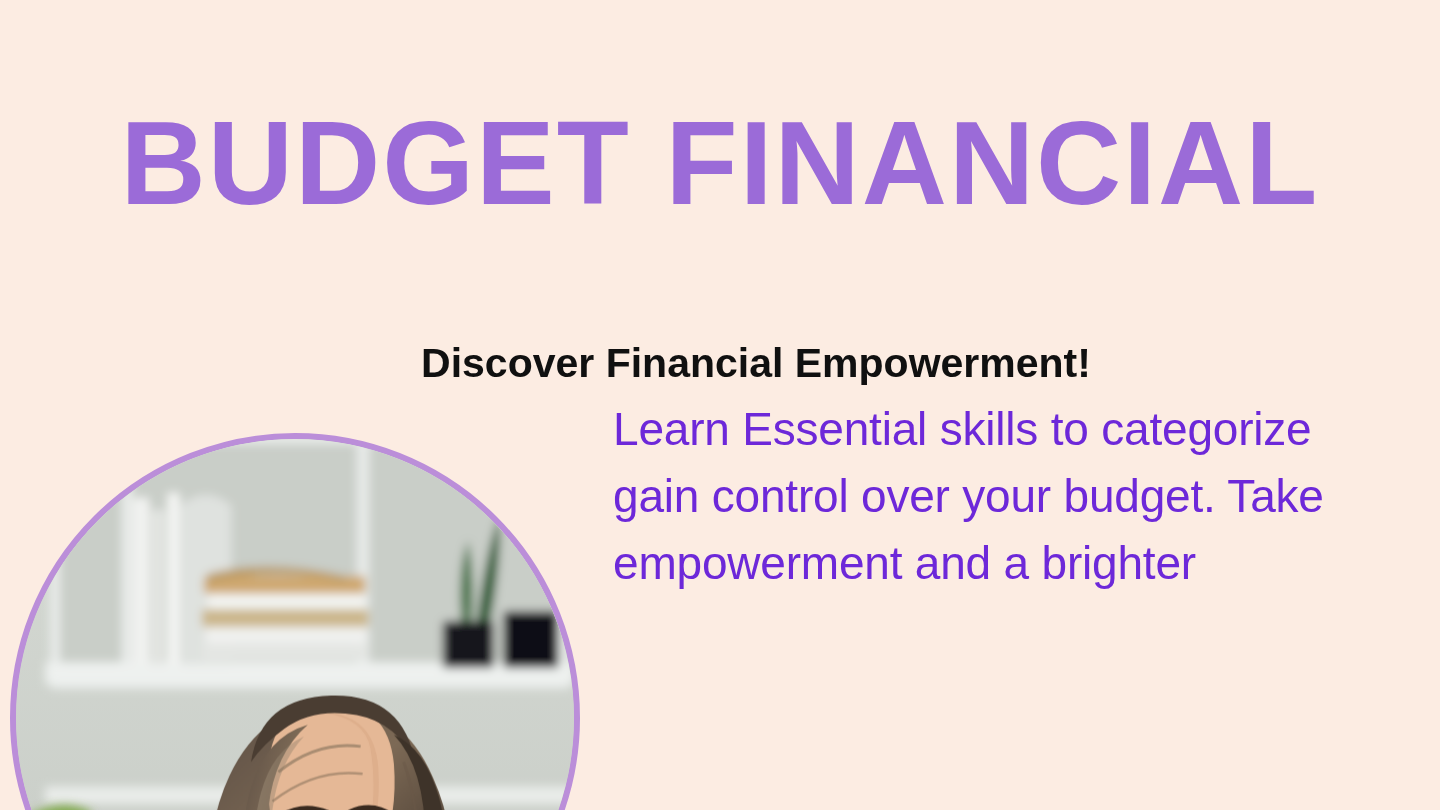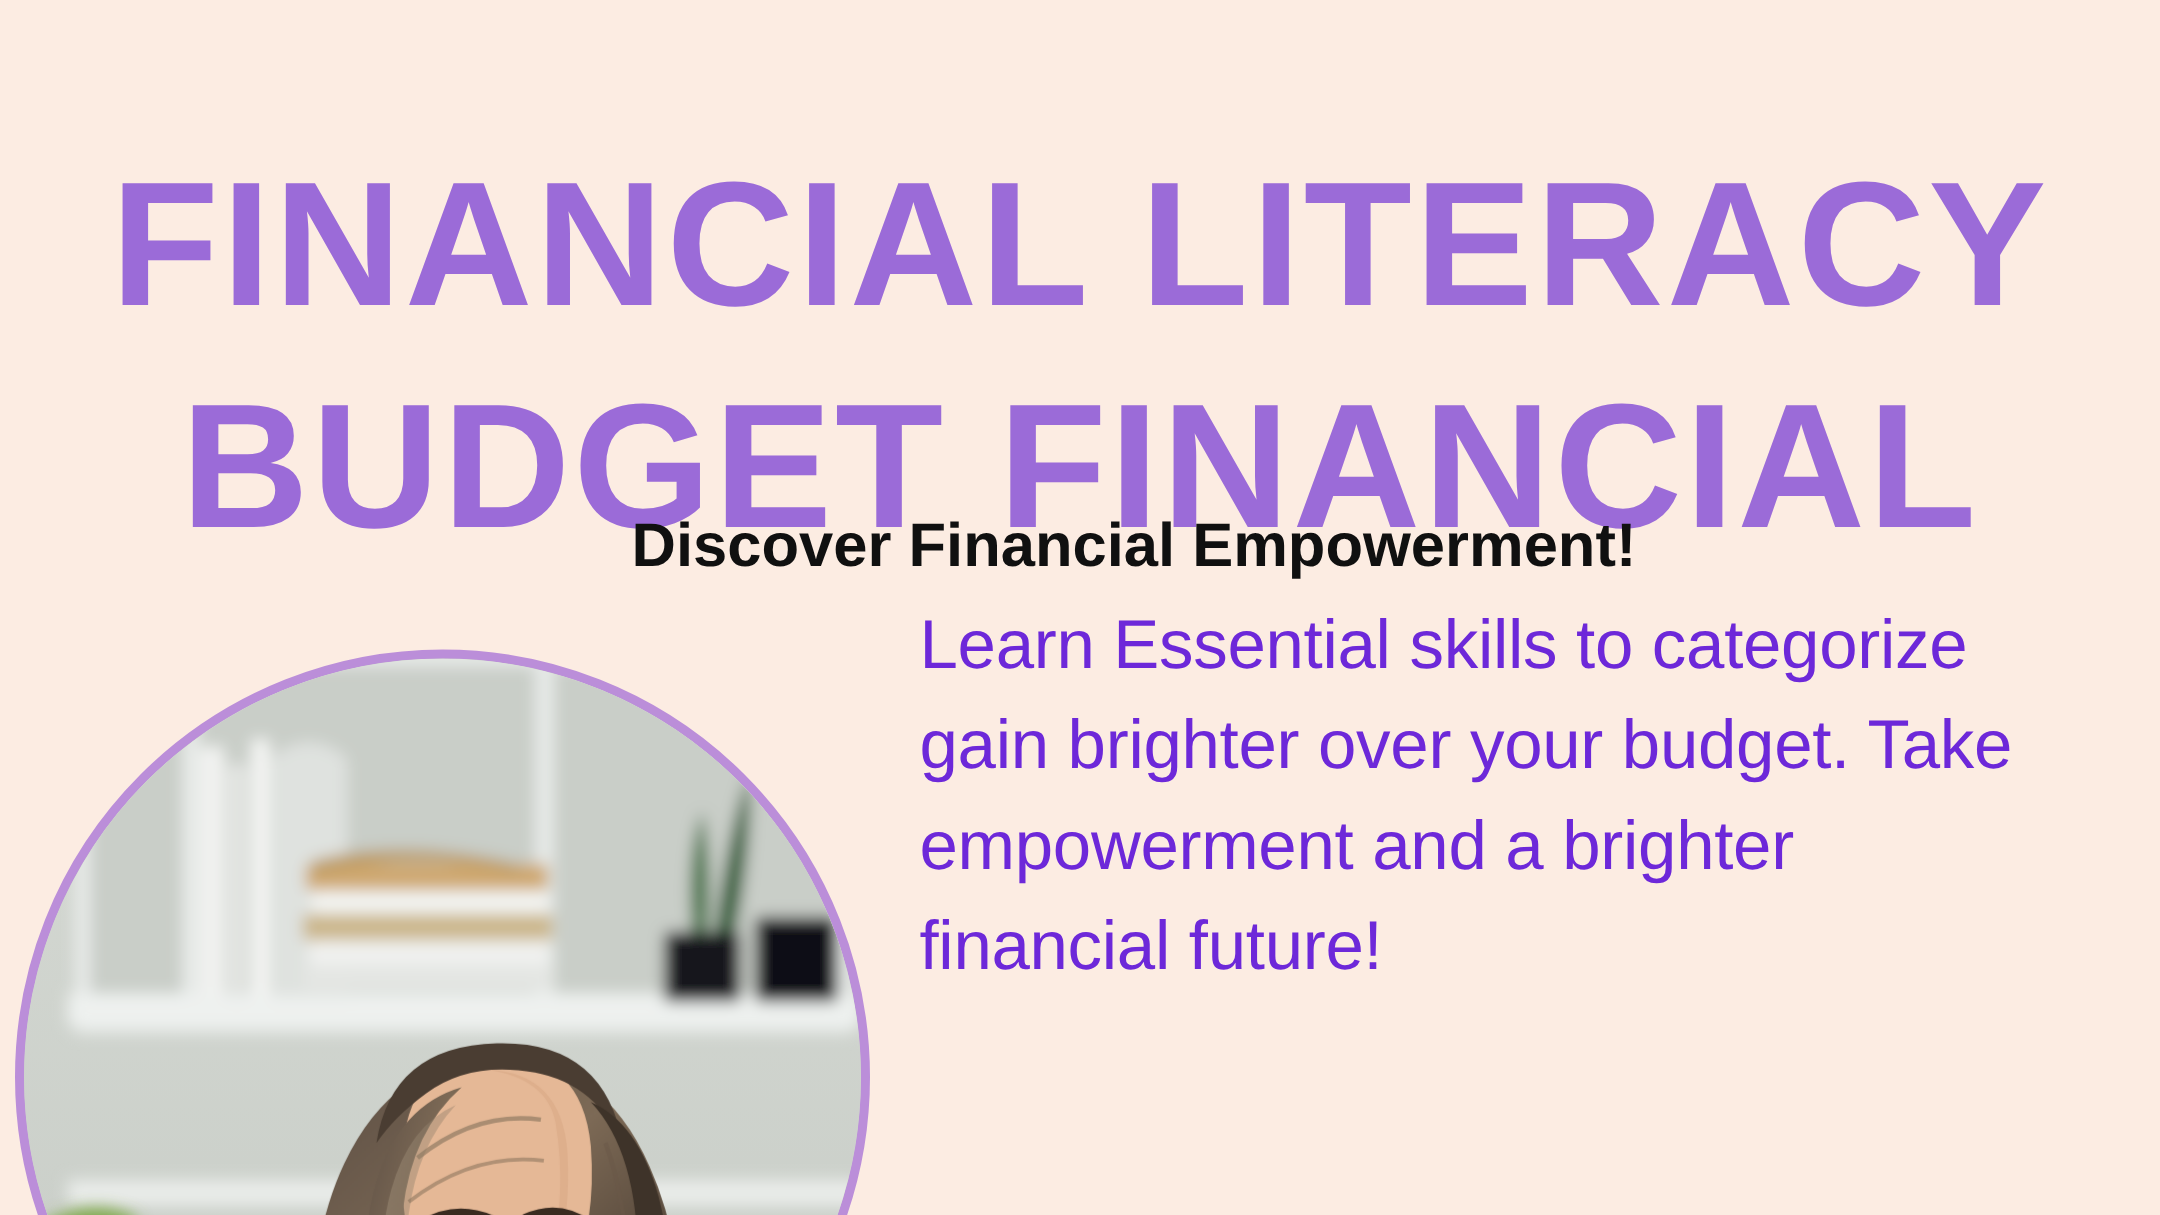--- a/index.html
+++ b/index.html
@@ -103,31 +103,29 @@
     height: 100%;
     display: block;
   }
 </style>
 </head>
 <body>
 
 <div class="poster">
 
   <h1 class="headline">
-    <span class="headline-line">FINANCIAL LITERACY</span>
     <span class="headline-line">BUDGET FINANCIAL</span>
   </h1>
 
   <h2 class="subtitle">Discover Financial Empowerment!</h2>
 
   <div class="body-copy">
     <span class="body-line">Learn Essential skills to categorize</span>
-    <span class="body-line">gain brighter over your budget. Take</span>
+    <span class="body-line">gain control over your budget. Take</span>
     <span class="body-line">empowerment and a brighter</span>
-    <span class="body-line">financial future!</span>
   </div>
 
   <div class="photo-frame">
     <div class="photo-inner">
       <svg class="photo-svg" viewBox="0 0 570 570" preserveAspectRatio="xMidYMid slice">
         <defs>
           <linearGradient id="wallg" x1="0" y1="0" x2="0" y2="1">
             <stop offset="0%" stop-color="#d6dad4"></stop>
             <stop offset="100%" stop-color="#c6cbc5"></stop>
           </linearGradient>

